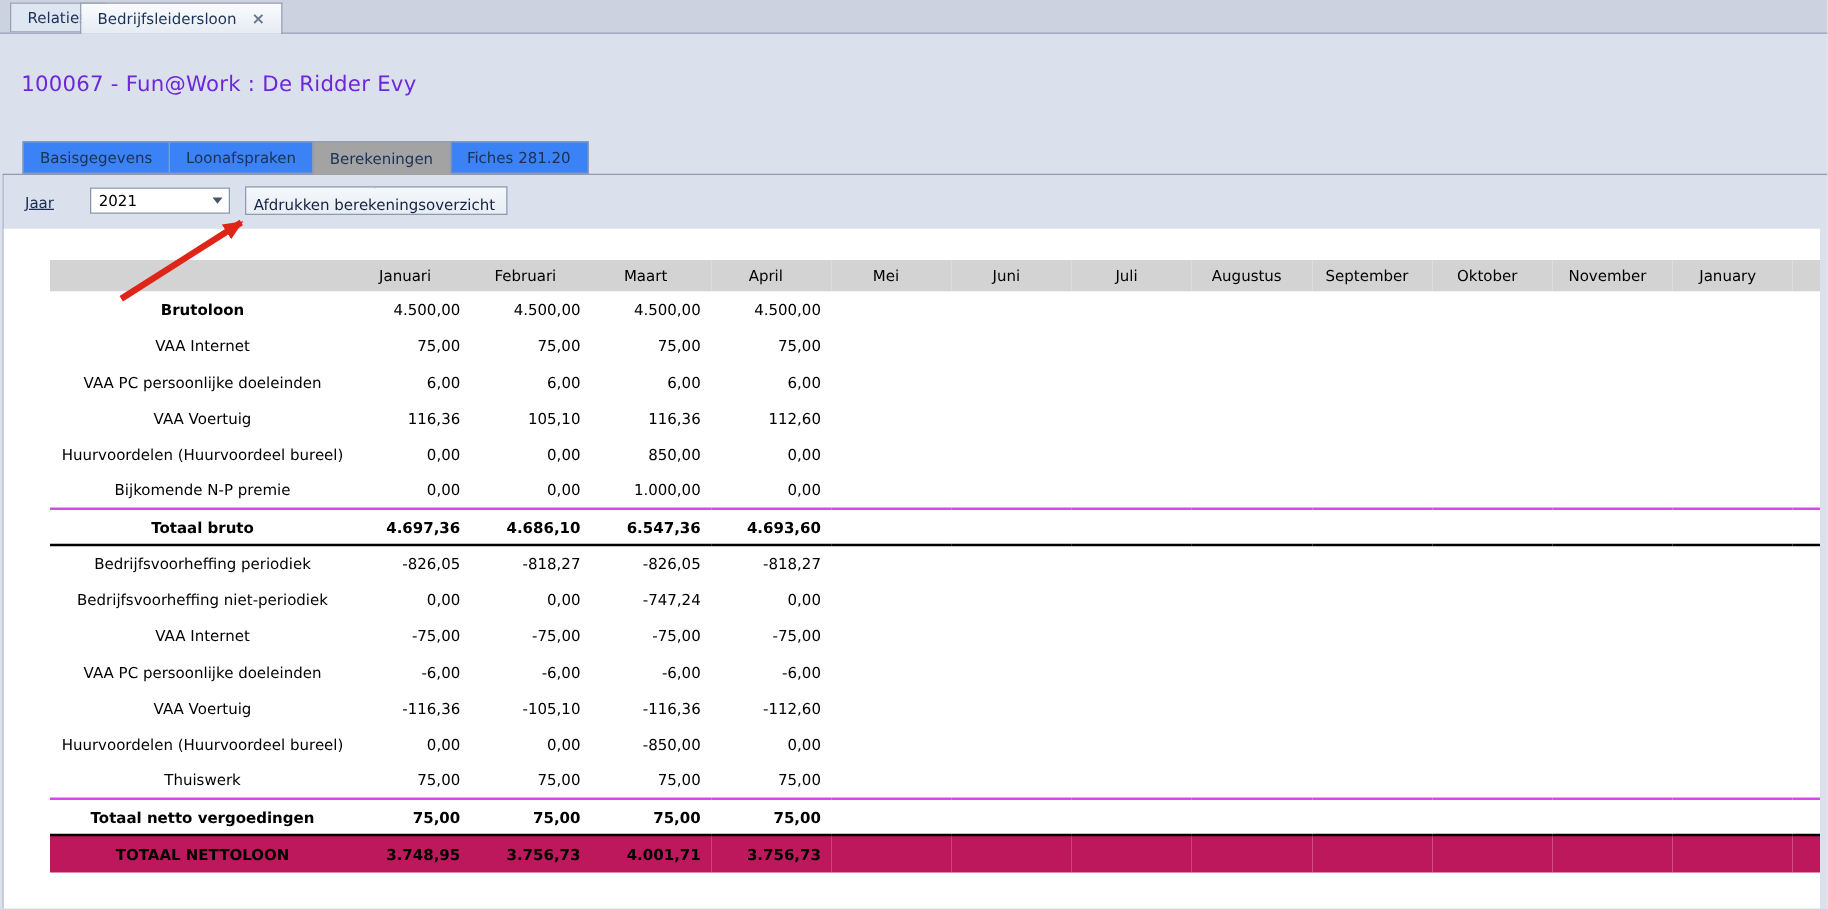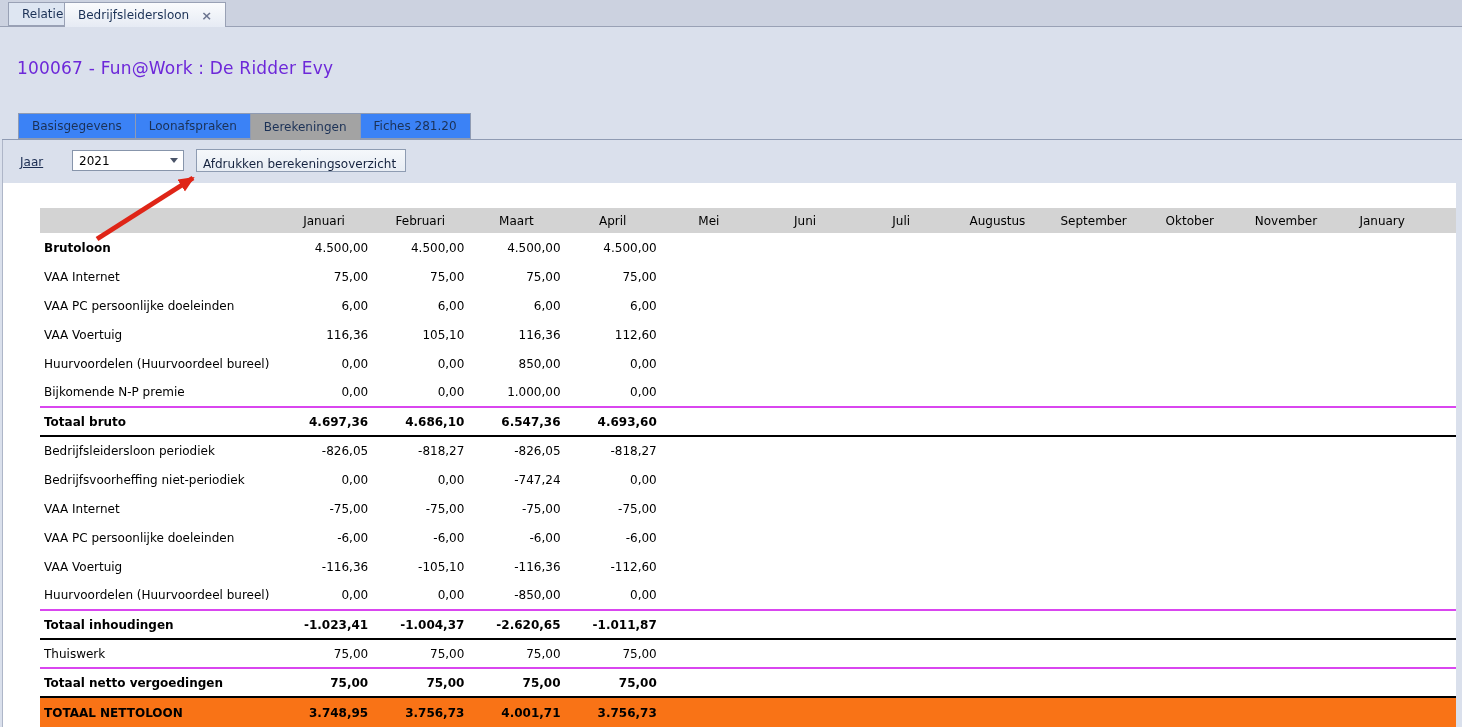--- a/index.html
+++ b/index.html
@@ -42,24 +42,24 @@
               font-size:12px; color:#15233f; white-space:nowrap; cursor:default;flex-direction:column; }
   
   .calc-table{ position:absolute; left:40px; top:208px; width:1416px; border-collapse:collapse; table-layout:fixed; }
   .calc-table col.c-label{ width:240px; }
   .calc-table col.c-month{ width:96.2px; }
   .calc-table col.c-fill{ width:auto; }
   .calc-table th{ height:25px; background:#d3d3d3; font-weight:normal; font-size:12px;
                   padding-right:8px; white-space:nowrap;margin-top:36px; }
   .calc-table td{ height:29px; font-size:12px; text-align:right; padding-right:8px;
                   vertical-align:middle; white-space:nowrap; }
-  .calc-table td.lbl{ text-align:left; padding-left:4px; padding-right:0; }
+  .calc-table td.lbl{ text-align:center; padding-left:4px; padding-right:0; }
   tr.r-emph td.lbl{ font-weight:bold; }
   tr.r-total td{ font-weight:bold; border-top:2px solid #d946ef; border-bottom:2px solid #000; }
-  tr.r-grand td{ font-weight:bold; background:#f97316; border-top:2px solid #000; height:30px; }
+  tr.r-grand td{ font-weight:bold; background:#be185d; border-top:2px solid #000; height:30px; }
   
   .anno{ position:absolute; top:0; left:0; pointer-events:none; z-index:20; }
 </style>
 </head>
 <body>
 
 <div class="screen">
 
   <div class="window-tabbar">
     <div class="strip-line"></div>
@@ -256,21 +256,21 @@
           <td></td>
           <td></td>
           <td></td>
           <td></td>
           <td></td>
           <td></td>
           <td></td>
           <td></td>
         </tr>
         <tr class="r-normal">
-          <td class="lbl">Bedrijfsleidersloon periodiek</td>
+          <td class="lbl">Bedrijfsvoorheffing periodiek</td>
           <td>-826,05</td>
           <td>-818,27</td>
           <td>-826,05</td>
           <td>-818,27</td>
           <td></td>
           <td></td>
           <td></td>
           <td></td>
           <td></td>
           <td></td>
@@ -341,36 +341,20 @@
           <td></td>
           <td></td>
           <td></td>
         </tr>
         <tr class="r-normal">
           <td class="lbl">Huurvoordelen (Huurvoordeel bureel)</td>
           <td>0,00</td>
           <td>0,00</td>
           <td>-850,00</td>
           <td>0,00</td>
-          <td></td>
-          <td></td>
-          <td></td>
-          <td></td>
-          <td></td>
-          <td></td>
-          <td></td>
-          <td></td>
-          <td></td>
-        </tr>
-        <tr class="r-total">
-          <td class="lbl">Totaal inhoudingen</td>
-          <td>-1.023,41</td>
-          <td>-1.004,37</td>
-          <td>-2.620,65</td>
-          <td>-1.011,87</td>
           <td></td>
           <td></td>
           <td></td>
           <td></td>
           <td></td>
           <td></td>
           <td></td>
           <td></td>
           <td></td>
         </tr>

